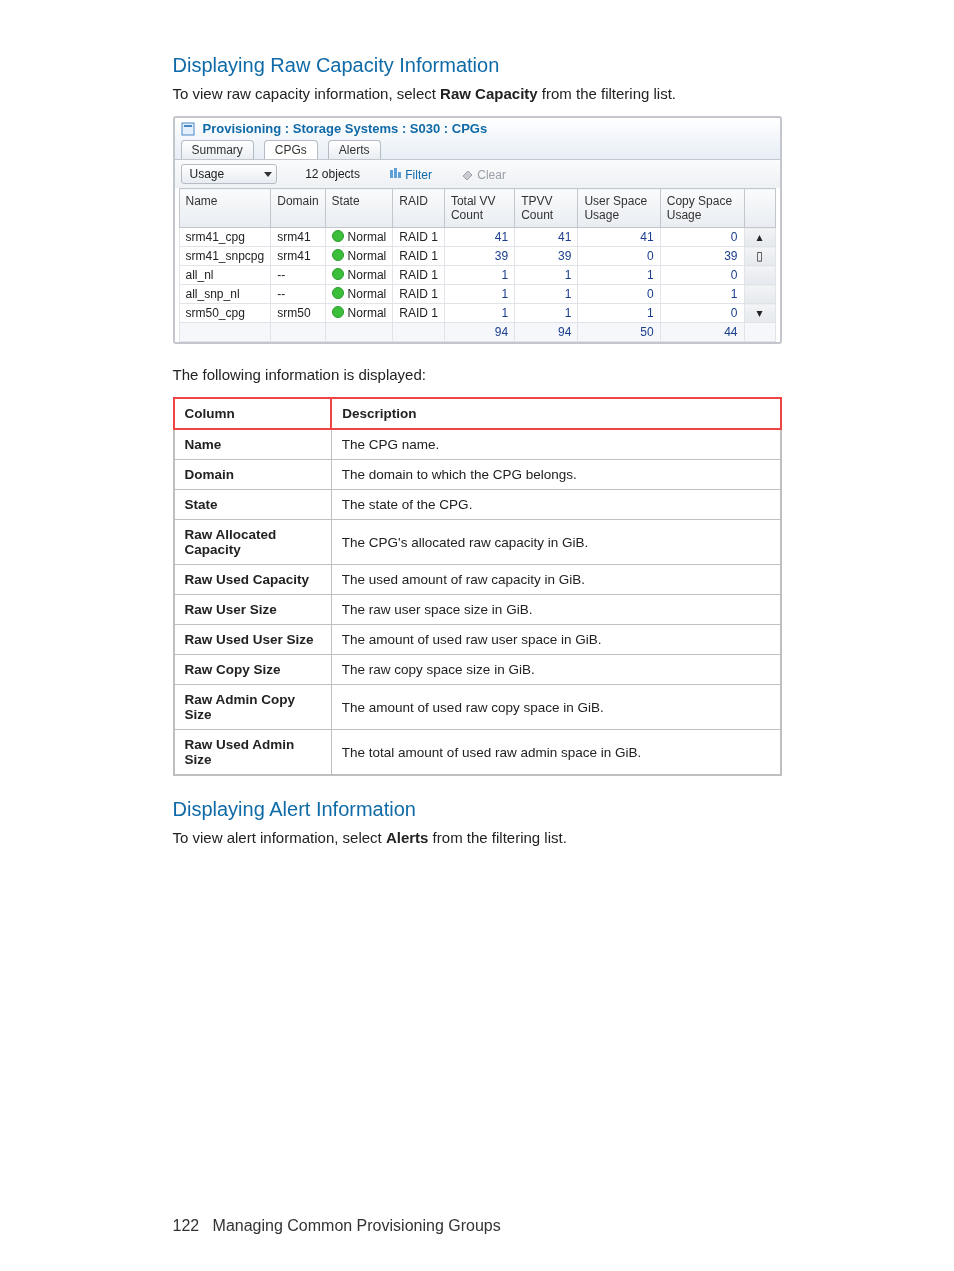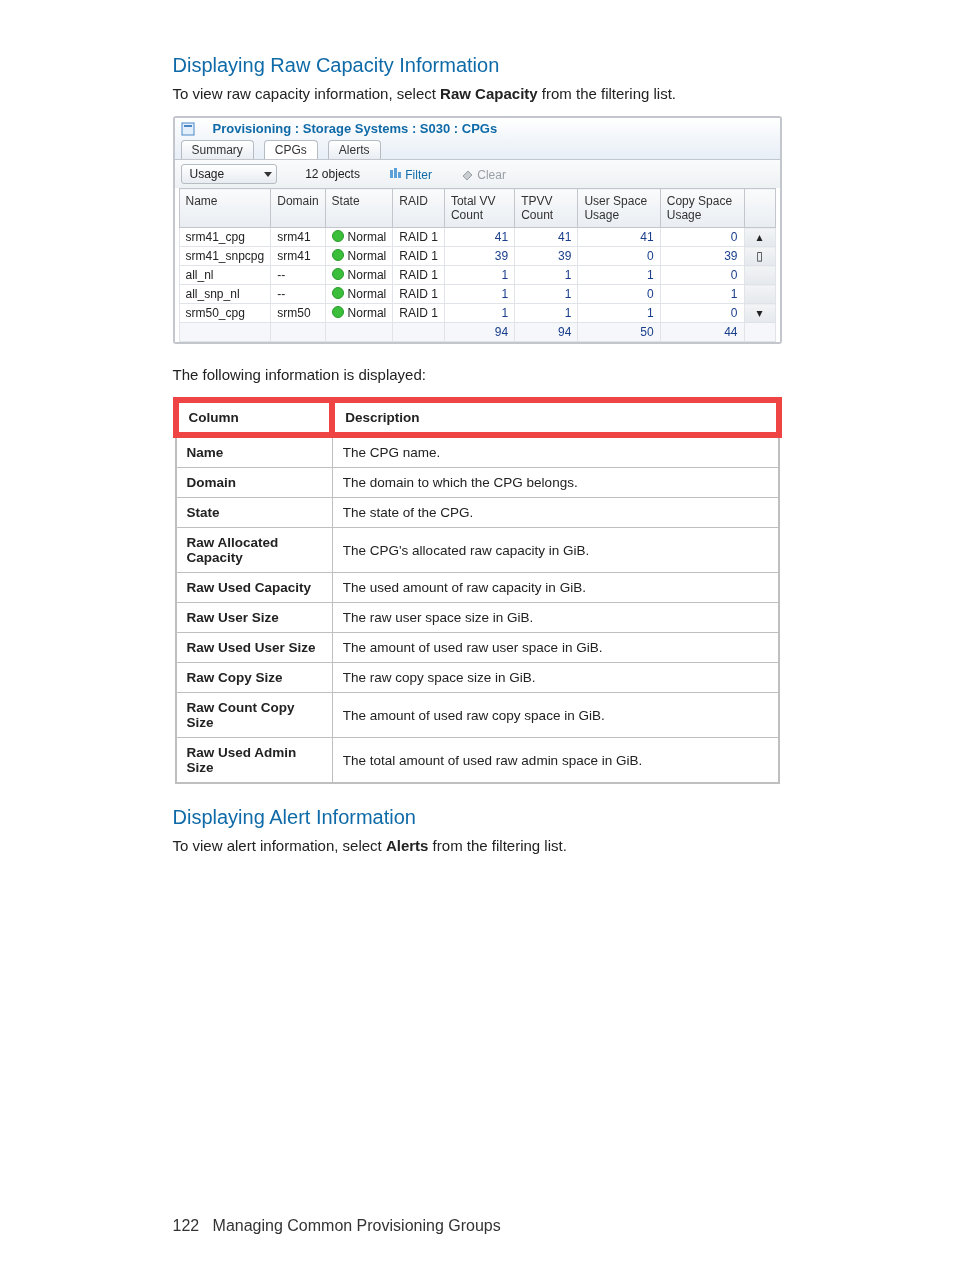--- a/index.html
+++ b/index.html
@@ -3,21 +3,21 @@
 <meta charset="utf-8">
 <style>
   html, body { margin: 0; padding: 0; background: #fff; font-family: Arial, Helvetica, sans-serif; color: #222; }
   .page { width: 849px; min-height: 1271px; margin: 0 auto; position: relative; box-sizing: border-box; padding: 54px 120px 0 120px; }
   h2.section { color: #0f6aa8; font-weight: 400; font-size: 20px; margin: 0 0 8px 0; font-family: "Segoe UI Light", "Arial Narrow", Arial, sans-serif; }
   p.intro { font-size: 15px; margin: 4px 0 14px 0; color: #222; }
   p.intro b, p.intro strong { font-weight: 700; }
   
   .app-box { border: 2px solid #c3c6cc; border-radius: 3px; margin: 10px 0 22px 0; overflow: hidden; background: #fff; }
   .app-titlebar { background: linear-gradient(#ffffff,#e7eef6); padding: 3px 6px 0 6px; font-size: 13px; }
-  .title-row { display: flex; align-items: center; gap: 18px; }
+  .title-row { display: flex; align-items: center; gap: 8px; }
   .title-row .title-text { color: #0f6aa8; font-weight: 600; }
   .tabs-row { display: flex; align-items: flex-end; gap: 10px; margin-top: 4px; }
   .tab { border: 1px solid #b6bcc4; border-bottom: none; border-radius: 4px 4px 0 0; padding: 2px 10px; font-size: 12px; background: linear-gradient(#ffffff,#e9edf2); color: #333; }
   .tab.active { background: #fff; font-weight: 400; text-align: center; }
   .toolbar-row { border-top: 1px solid #c3c6cc; background: linear-gradient(#fafbfc,#eef1f4); padding: 4px 6px; display: flex; align-items: center; gap: 28px; font-size: 12px; }
   .usage-dd { display: inline-flex; align-items: center; gap: 40px; border: 1px solid #b6bcc4; border-radius: 3px; padding: 2px 4px 2px 8px; background: linear-gradient(#ffffff,#e8ecf1); }
   .usage-dd .chev { width: 0; height: 0; border-left: 4px solid transparent; border-right: 4px solid transparent; border-top: 5px solid #333; }
   .toolbar-link { color: #0f6aa8; }
   .toolbar-link.disabled { color: #9aa0a6; }
   .mini-icon { width: 14px; height: 14px; display: inline-block; vertical-align: -2px; }
@@ -26,21 +26,21 @@
   table.grid th { background: linear-gradient(#fafbfc,#e9edf2); border: 1px solid #c3c6cc; padding: 5px 6px; font-weight: 400; color: #333; text-align: left; vertical-align: top; }
   table.grid td { border: 1px solid #e0e3e8; padding: 2px 6px; color: #222; white-space: nowrap; }
   table.grid td.num { text-align: right; color: #1a3e8c; }
   table.grid tr.totals td { background: #f5f7fa; font-weight: 400; text-align: right; color: #1a3e8c; }
   table.grid tr.totals td.blank { background: #f5f7fa; }
   .state-dot { display:inline-block; width:10px; height:10px; border-radius:50%; background:#3bbf3b; border:1px solid #2a9a2a; vertical-align:-1px; margin-right:4px; }
   .scr-right { width: 18px; border-left: 1px solid #c3c6cc; }
   .scroll-stub { background: linear-gradient(#f2f4f6,#e5e8ed); text-align: center; color: #777; }
   
   table.desc { width: 100%; border-collapse: collapse; border: 2px solid #bfbfbf; font-size: 13.5px; }
-  table.desc th { border: 6px solid #ef4444; padding: 7px 10px; text-align: left; font-weight: 700; background: #fff; }
+  table.desc th { border: 2px solid #ef4444; padding: 7px 10px; text-align: left; font-weight: 700; background: #fff; }
   table.desc td { border: 1px solid #bfbfbf; padding: 7px 10px; }
   table.desc td.col { font-weight: 700; }
   .footer { position: absolute; left: 120px; bottom: 36px; font-size: 16px; color: #333; }
 </style>
 </head>
 <body>
 
 <div class="page">
 
   <h2 class="section">Displaying Raw Capacity Information</h2>
@@ -216,21 +216,21 @@
         </tr>
         <tr>
           <td class="col">Raw Used User Size</td>
           <td>The amount of used raw user space in GiB.</td>
         </tr>
         <tr>
           <td class="col">Raw Copy Size</td>
           <td>The raw copy space size in GiB.</td>
         </tr>
         <tr>
-          <td class="col">Raw Count Copy Size</td>
+          <td class="col">Raw Admin Copy Size</td>
           <td>The amount of used raw copy space in GiB.</td>
         </tr>
         <tr>
           <td class="col">Raw Used Admin Size</td>
           <td>The total amount of used raw admin space in GiB.</td>
         </tr>
       </tbody>
   </table>
 
   <h2 class="section" style="margin-top:22px">Displaying Alert Information</h2>

